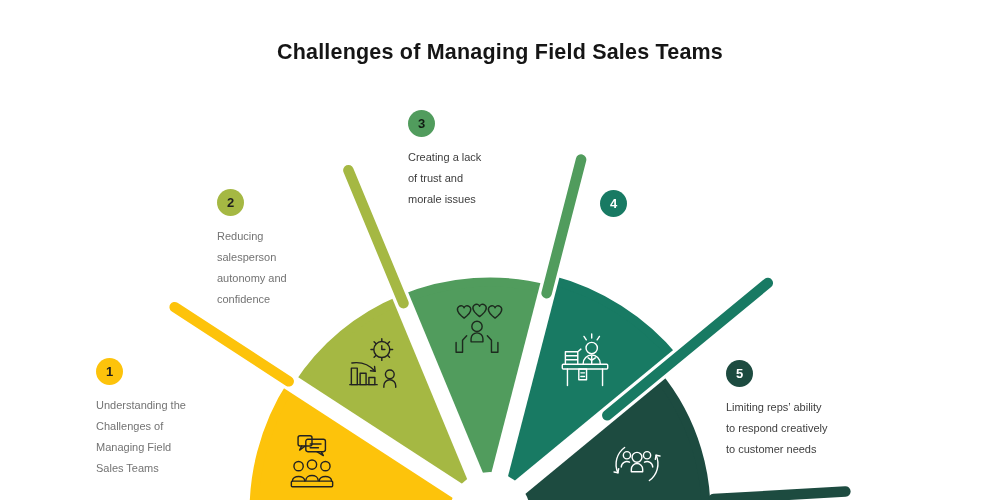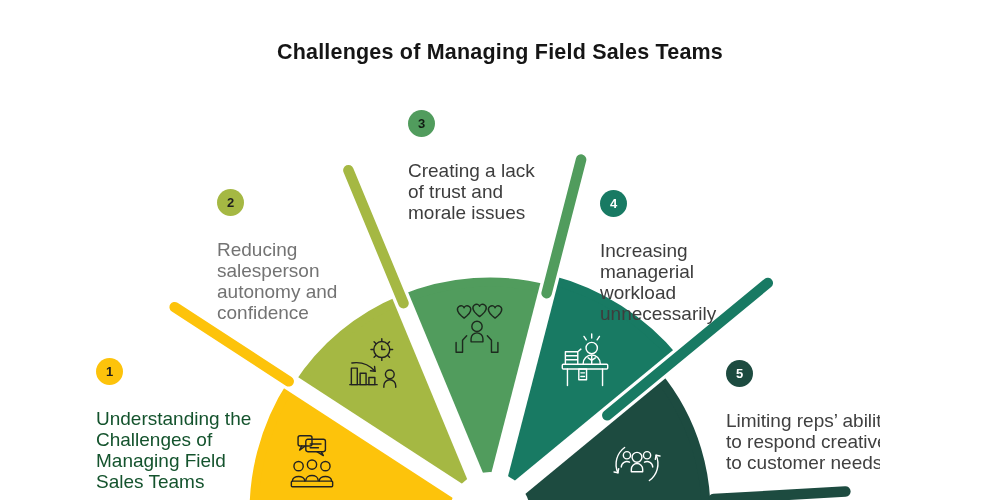--- a/index.html
+++ b/index.html
@@ -4,21 +4,21 @@
 <style>
   html,body{margin:0;padding:0;background:#ffffff;}
   .stage{position:relative;width:880px;height:500px;overflow:hidden;background:#fff;
          font-family:"Liberation Sans",sans-serif;}
   .title{position:absolute;left:0;top:40px;width:1000px;text-align:center;
          font-size:21.5px;font-weight:700;color:#151515;letter-spacing:.2px;}
   #fan{position:absolute;left:0;top:0;}
   .callout{position:absolute;}
   .badge{width:27px;height:27px;border-radius:50%;display:flex;align-items:center;
          justify-content:center;font-size:13px;font-weight:700;color:#1e1e1e;}
-  .label{margin-top:23px;font-size:19px;line-height:21px;color:#3d3d3d;white-space:pre-line;}
+  .label{margin-top:10px;font-size:11px;line-height:21px;color:#3d3d3d;white-space:pre-line;}
   .c1{left:96px;top:358px;width:190px}
   .c2{left:217px;top:189px;width:165px}
   .c3{left:408px;top:110px;width:165px}
   .c4{left:600px;top:190px;width:175px}
   .c5{left:726px;top:360px;width:215px}
 </style>
 </head>
 <body>
 
 <div class="stage">
@@ -99,21 +99,21 @@
      <path d="M18.1 13.2 a2.2 2.2 0 0 0-3.2-1.9"></path>
       </g>
     </svg>
 
   <div class="title" style="color: rgb(21, 21, 21);">Challenges of Managing Field Sales Teams</div>
 
   <div class="callout c1">
     <div class="badge" style="background: rgb(253, 195, 11); color: rgb(30, 30, 30);">
         <span>1</span>
       </div>
-    <div class="label" style="color: #14532d;">Understanding the
+    <div class="label" style="color: #737373;">Understanding the
 Challenges of
 Managing Field
 Sales Teams</div>
   </div>
   <div class="callout c2">
     <div class="badge" style="background: rgb(165, 184, 67); color: rgb(30, 30, 30);">
         <span>2</span>
       </div>
     <div class="label" style="color: #737373;">Reducing
 salesperson
@@ -125,24 +125,20 @@
         <span>3</span>
       </div>
     <div class="label" style="color: rgb(61, 61, 61);">Creating a lack
 of trust and
 morale issues</div>
   </div>
   <div class="callout c4">
     <div class="badge" style="background: rgb(24, 122, 99); color: rgb(255, 255, 255);">
         <span>4</span>
       </div>
-    <div class="label" style="color: rgb(61, 61, 61);">Increasing
-managerial
-workload
-unnecessarily</div>
   </div>
   <div class="callout c5">
     <div class="badge" style="background: rgb(29, 75, 64); color: rgb(255, 255, 255);">
         <span>5</span>
       </div>
     <div class="label" style="color: #404040;">Limiting reps’ ability
 to respond creatively
 to customer needs</div>
   </div>
 

